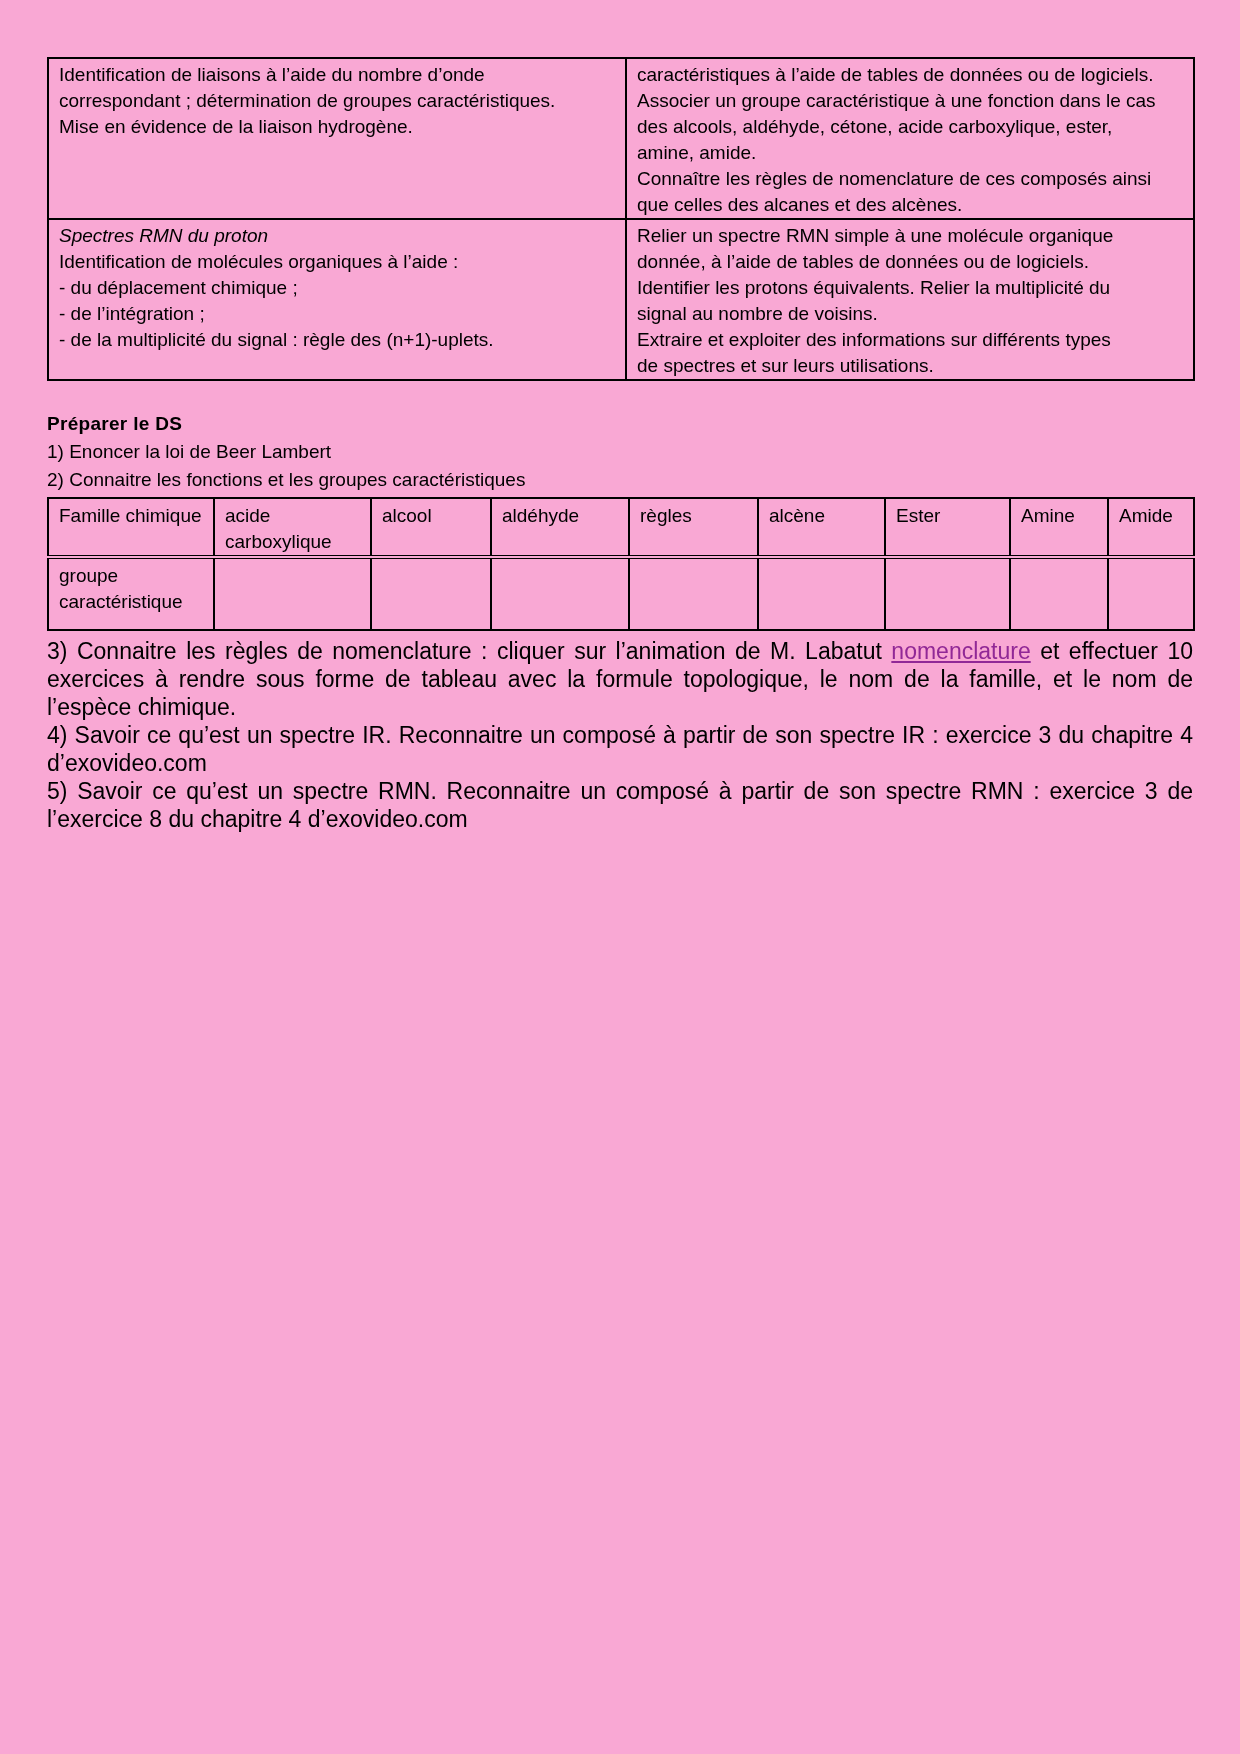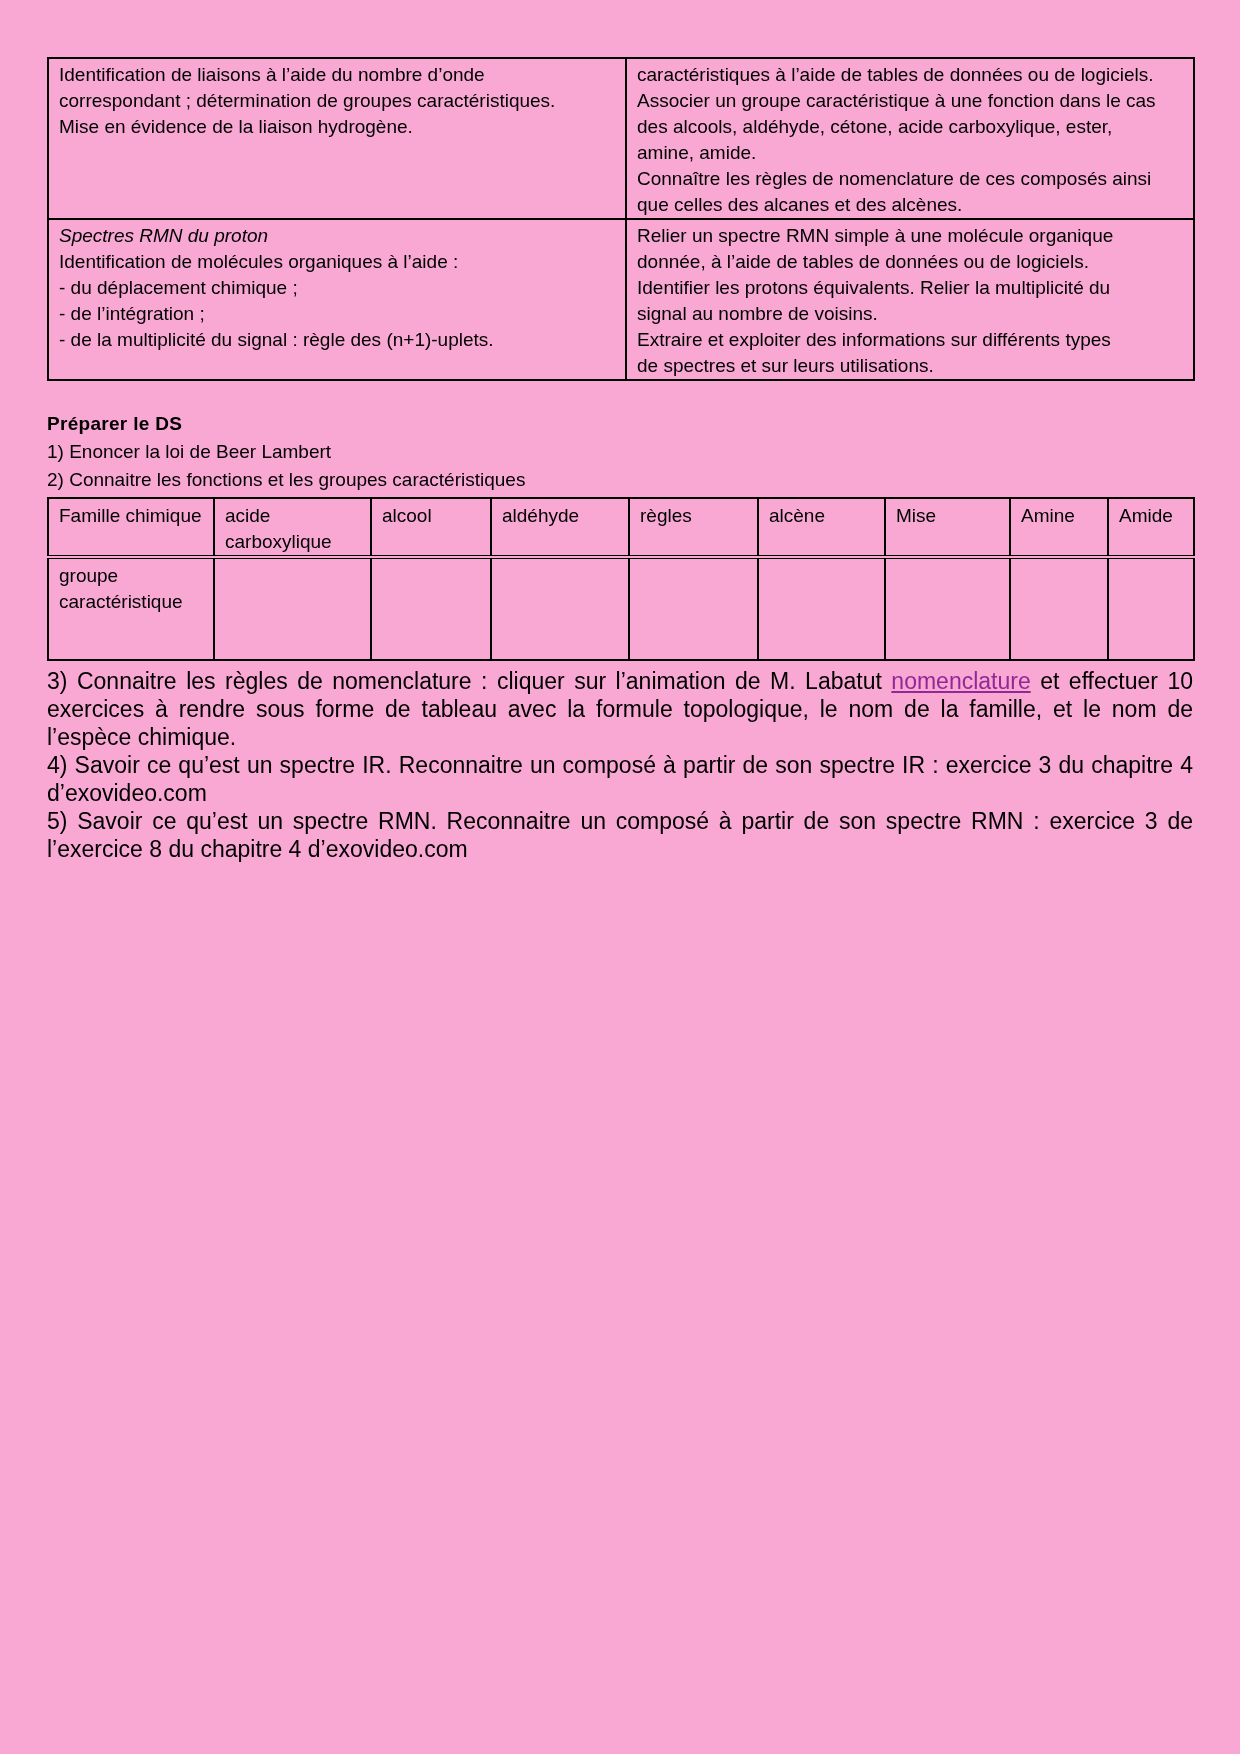--- a/index.html
+++ b/index.html
@@ -31,21 +31,21 @@
   .lines { white-space: pre-line; }
   .row1 td { height: 156px; }
   .row2 td { height: 159px; }
   .cell-title { font-weight: normal; font-style: italic; display: block; }
   
   .ds-section { margin-top: 29px; font-size: 19px; line-height: 28px; }
   .ds-heading { font-weight: bold; letter-spacing: 0.3px; }
   
   .families { margin-top: 3px; }
   .families .hdr td { height: 52px; padding-top: 4px; border-bottom: 4px double #000; }
-  .families .body td { height: 103px; padding-top: 4px; }
+  .families .body td { height: 73px; padding-top: 4px; }
   
   .tasks { margin-top: 6px; width: 1146px; font-size: 23px; line-height: 28px; text-align: justify; }
   .tasks p { margin: 0; }
   a.doc-link { text-decoration: underline; cursor: pointer; }
 </style>
 </head>
 <body>
 
 <div class="page">
 
@@ -109,21 +109,21 @@
         <col style="width:86px">
     </colgroup>
     <tbody>
       <tr class="hdr">
         <td>Famille chimique</td>
         <td>acide carboxylique</td>
         <td>alcool</td>
         <td>aldéhyde</td>
         <td>règles</td>
         <td>alcène</td>
-        <td>Mise</td>
+        <td>Ester</td>
         <td>Amine</td>
         <td>Amide</td>
       </tr>
       <tr class="body">
         <td>groupe caractéristique</td>
         <td></td>
         <td></td>
         <td></td>
         <td></td>
         <td></td>

